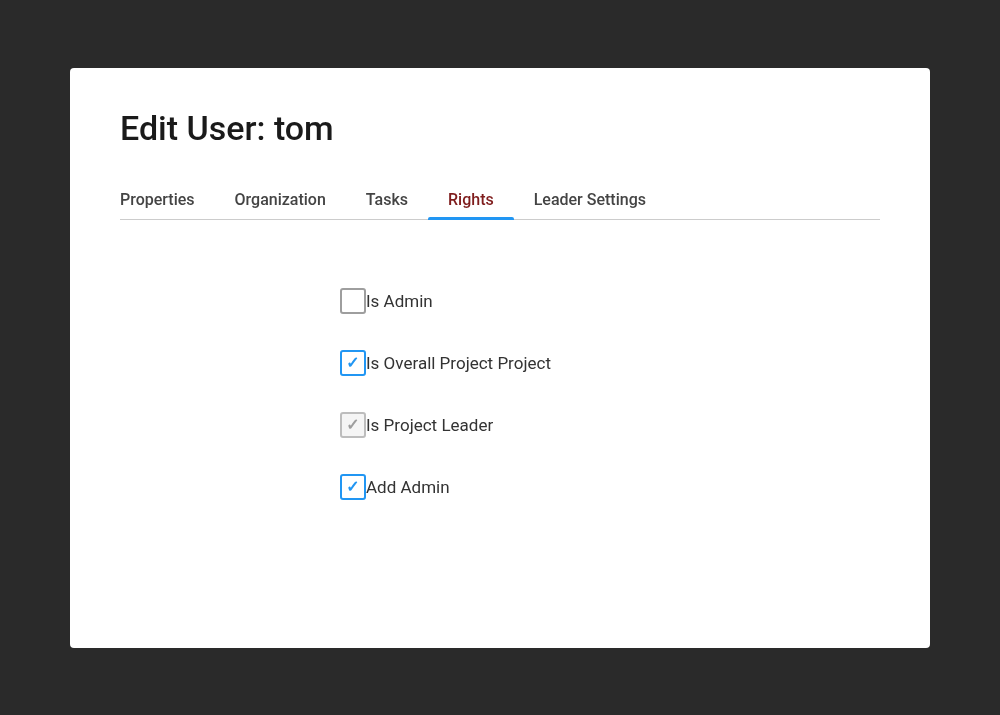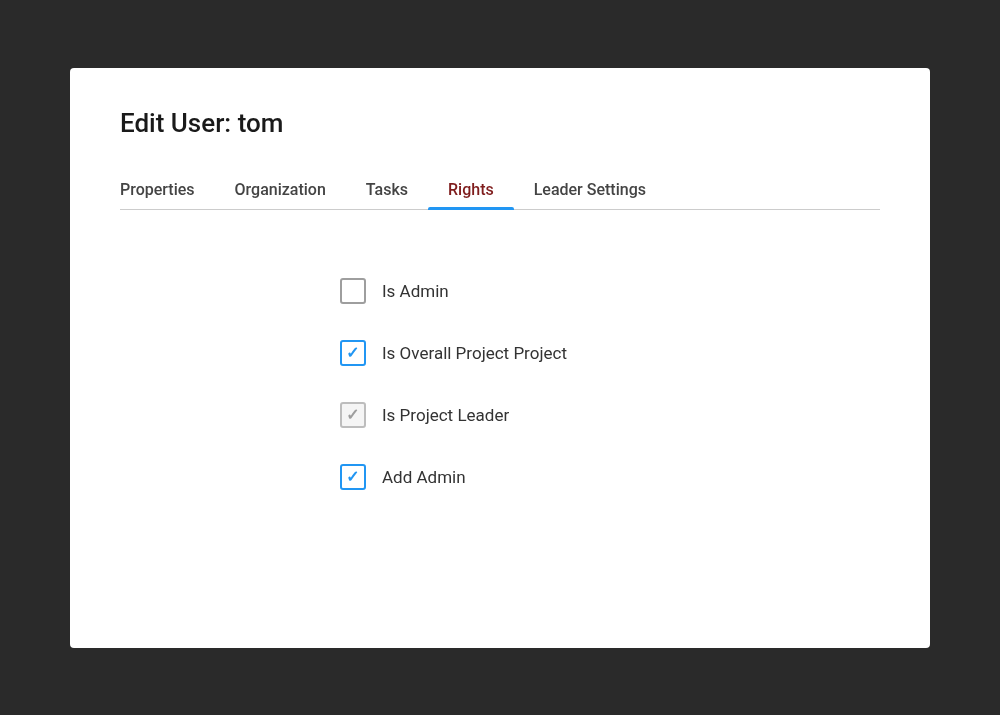--- a/index.html
+++ b/index.html
@@ -20,21 +20,21 @@
 
     .card {
       background: #ffffff;
       border-radius: 4px;
       width: 860px;
       min-height: 580px;
       padding: 40px 50px;
     }
 
     .page-title {
-      font-size: 26px;
+      font-size: 34px;
       font-weight: 500;
       color: #1a1a1a;
       margin-bottom: 32px;
     }
 
     .tabs {
       display: flex;
       align-items: center;
       border-bottom: 1px solid #cccccc;
       margin-bottom: 40px;
@@ -74,21 +74,20 @@
       display: flex;
       flex-direction: column;
       align-items: center;
       gap: 0;
       padding-top: 10px;
     }
 
     .checkbox-row {
       display: flex;
       align-items: center;
-      gap: 16px;
       width: 320px;
       padding: 18px 0;
     }
 
     .checkbox-box {
       width: 26px;
       height: 26px;
       border: 2px solid #9e9e9e;
       border-radius: 3px;
       display: flex;

